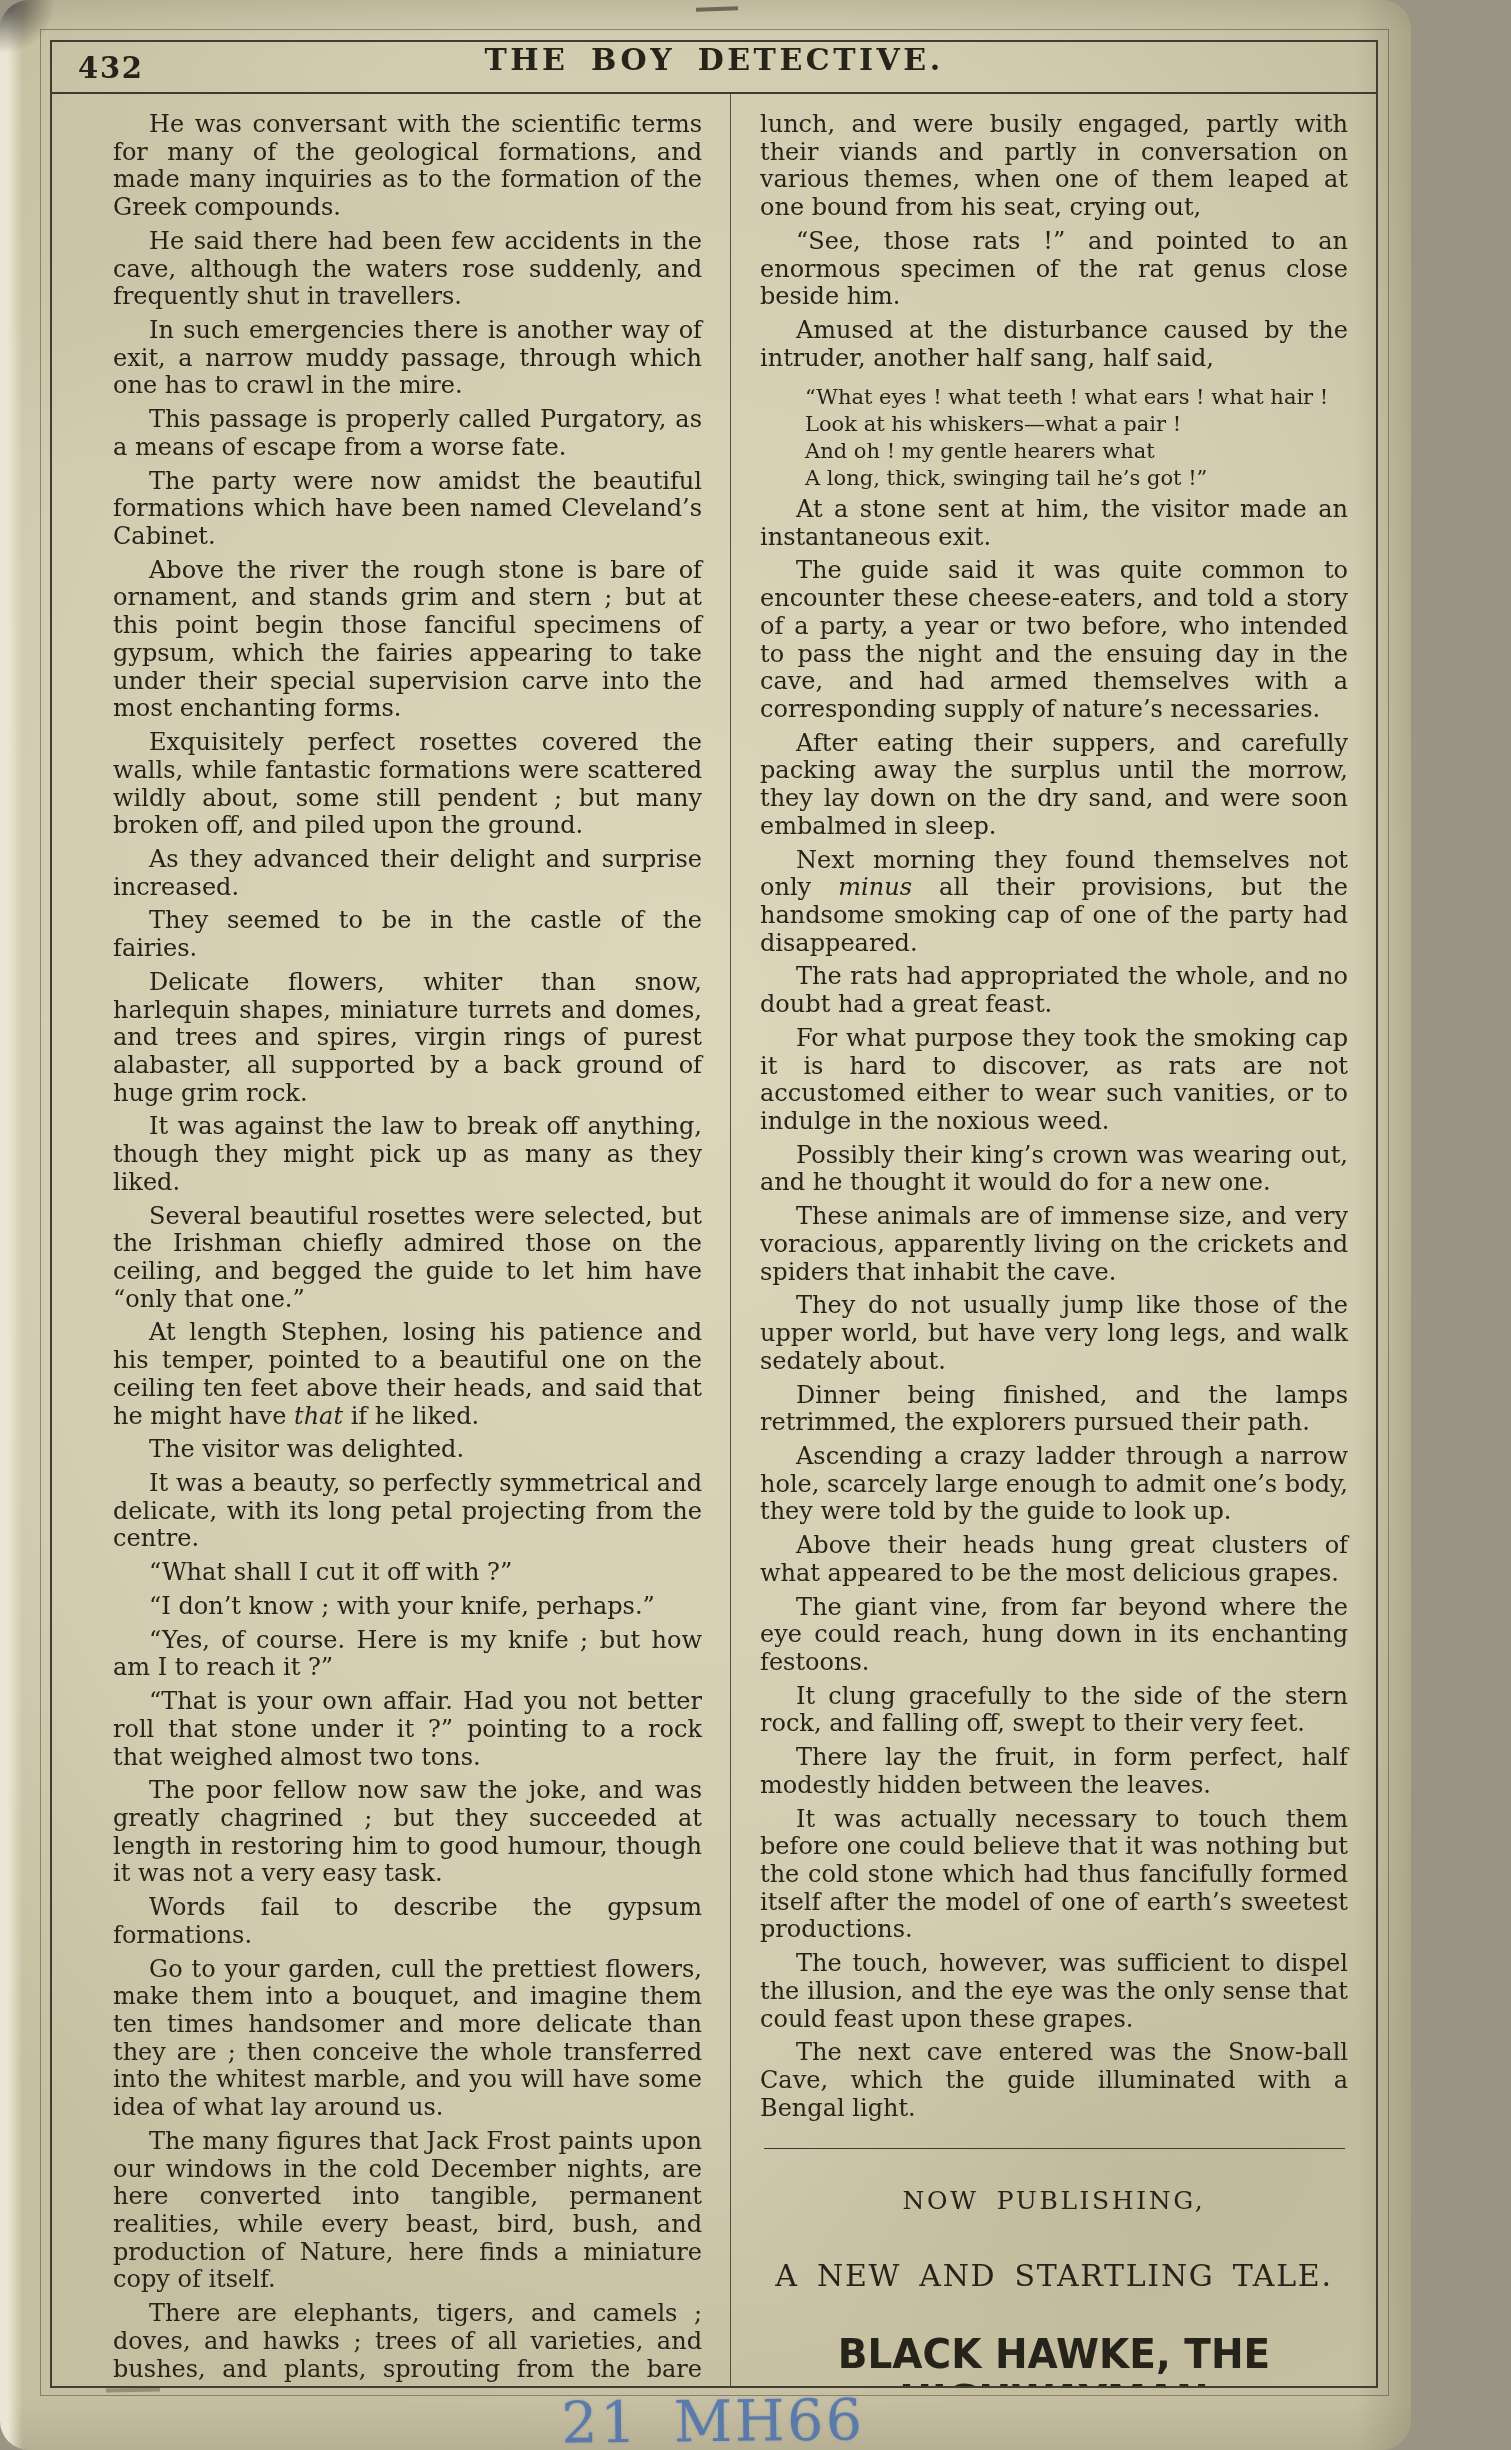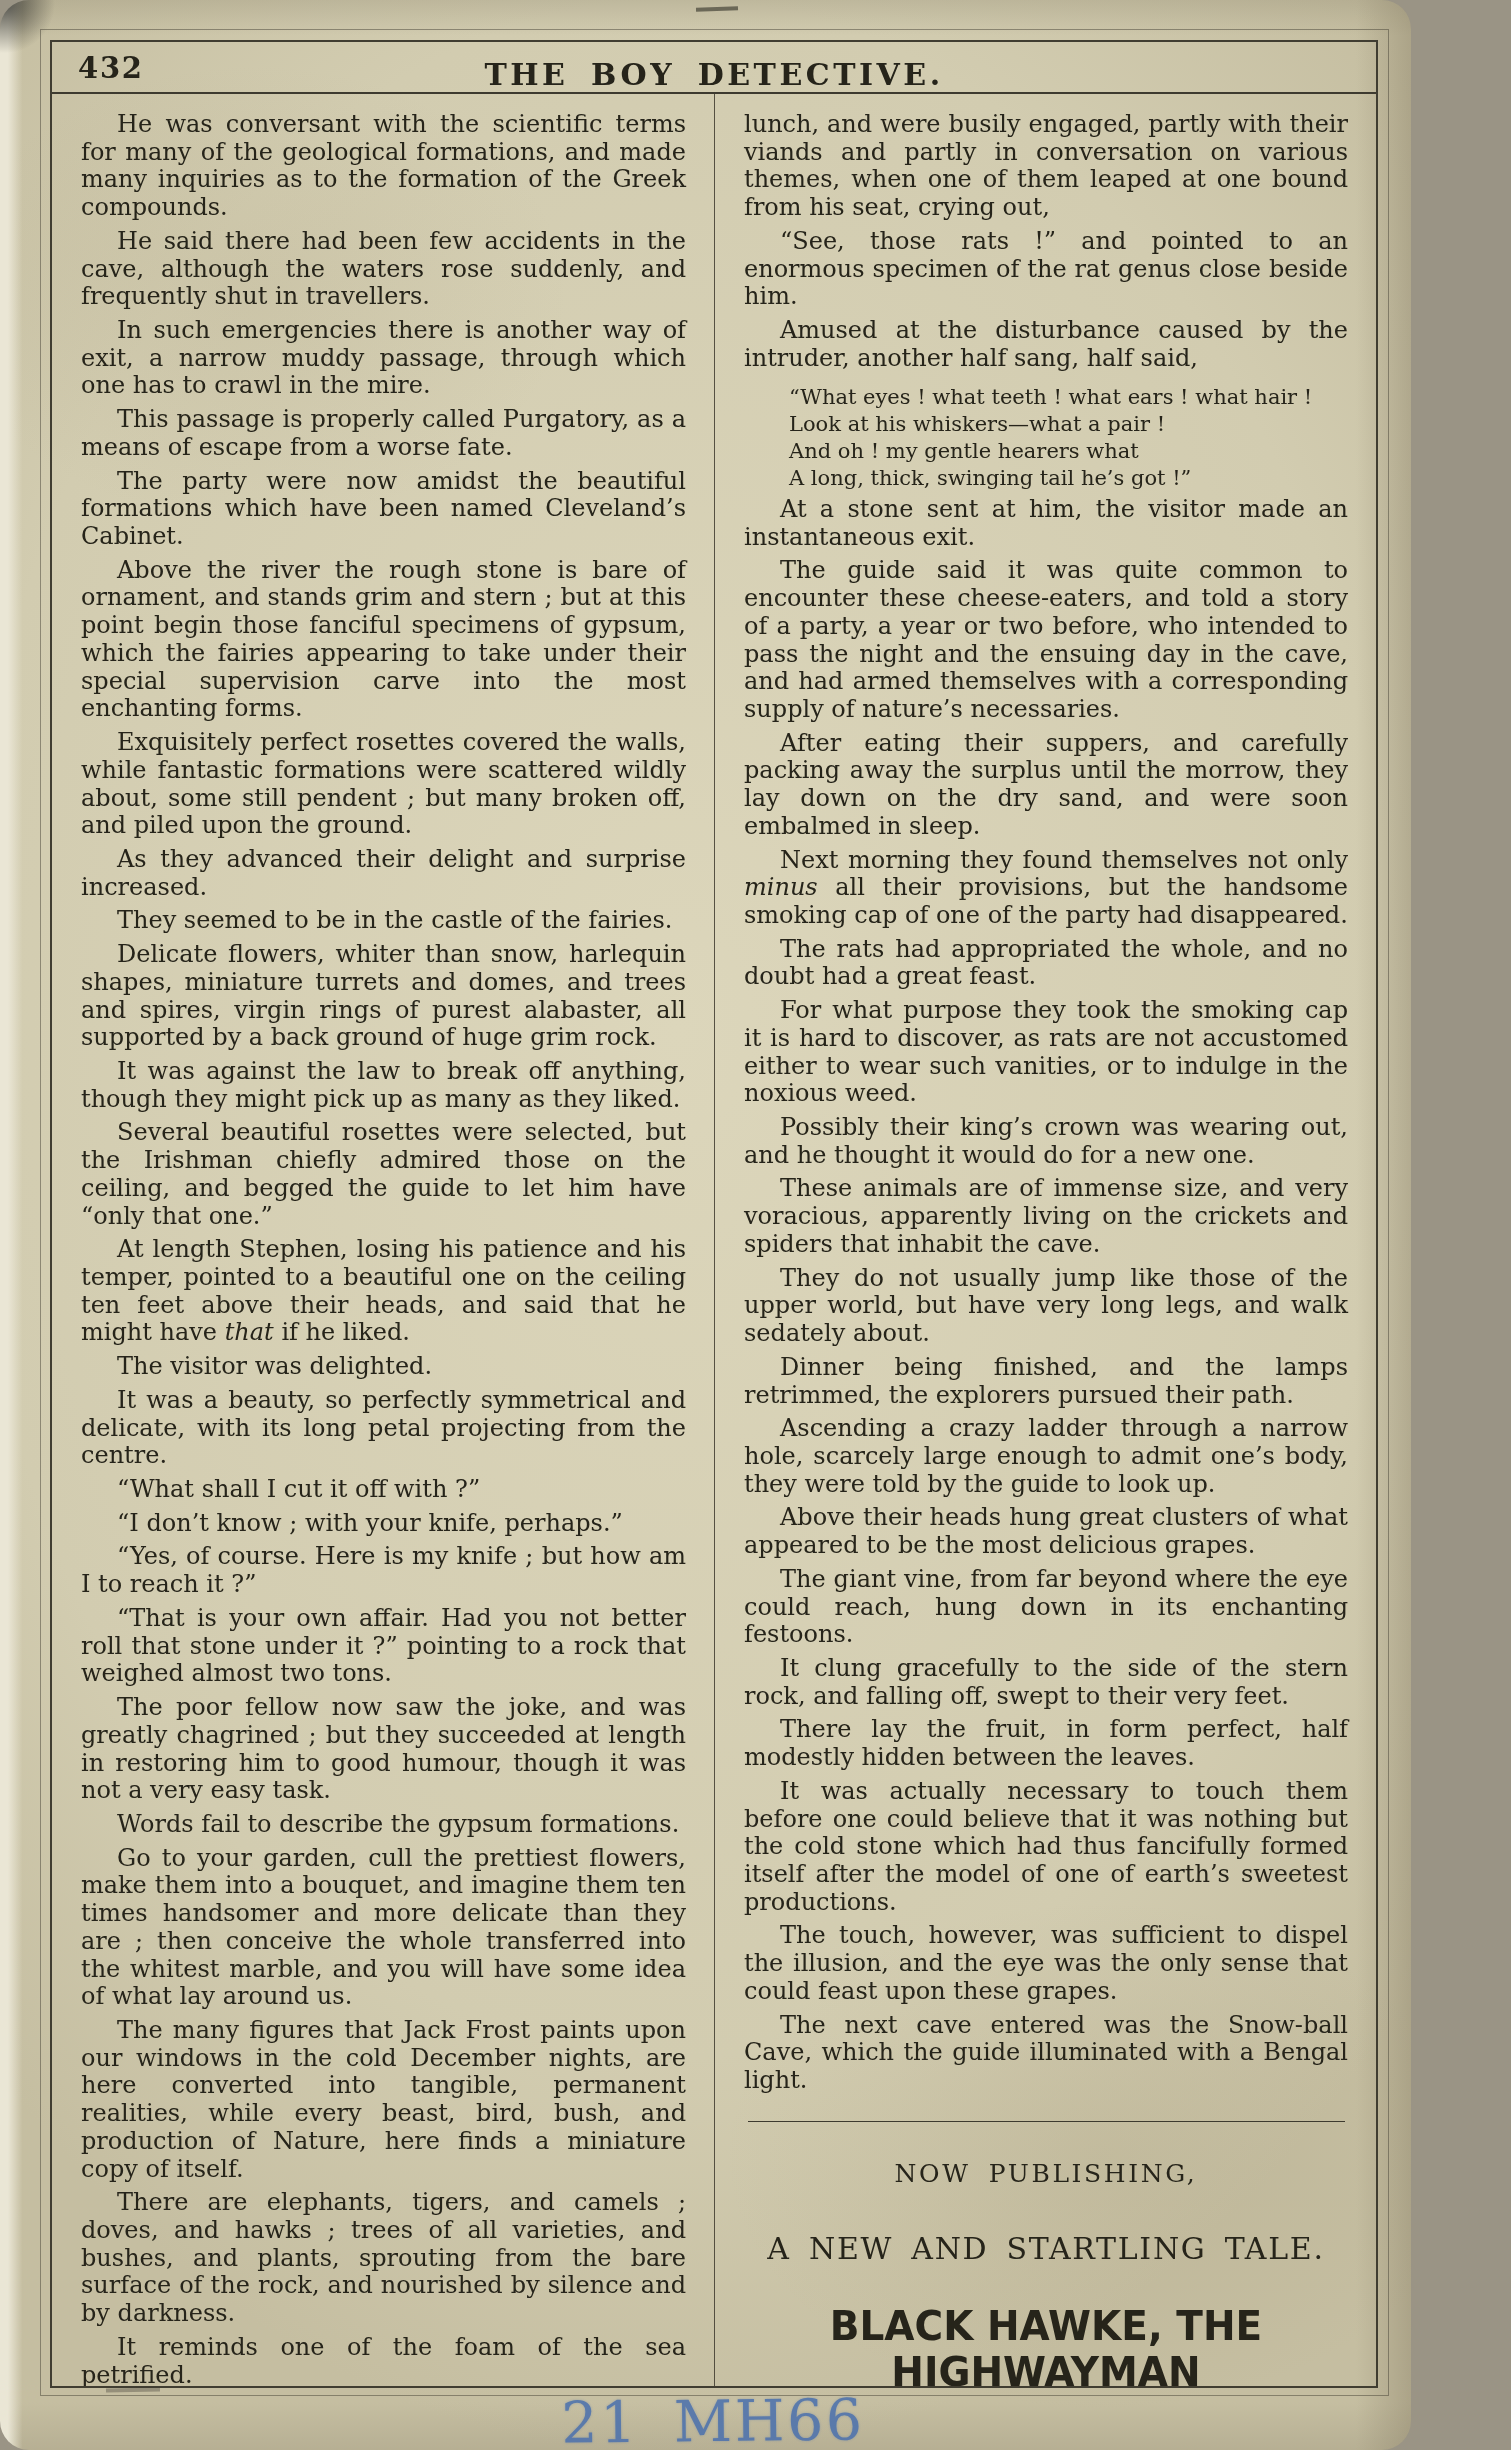--- a/index.html
+++ b/index.html
@@ -38,26 +38,26 @@
     position: relative;
     flex: 0 0 auto;
     padding: 8.7px 26px 7px;
     border-bottom: 2.6px solid #3d3a2f;
   }
   .page-num {
     position: relative; z-index: 2;
     font-weight: bold; font-size: 29px; letter-spacing: 1.7px;
   }
   .header-title {
-    position: absolute; left: 0; right: 0; top: 15px;
+    position: absolute; left: 0; right: 0; top: 0;
     text-align: center;
     font-weight: bold; font-size: 30px;
     letter-spacing: 3.5px; word-spacing: 8.7px;
   }
-  .columns { flex: 1 1 auto; display: flex; overflow: hidden; }
+  .columns { flex: 1 1 auto; display: flex; overflow: hidden; padding-left: 32px; }
   .col {
     flex: 1 1 50%;
     padding: 17.3px 28px 7px 29px;
     font-size: 24px;
     line-height: 1.155;
     text-align: justify;
     overflow: hidden;
   }
   .col-right { border-left: 1.7px solid rgba(62,58,46,0.85); }
   .para { margin: 0 0 6px 0; text-indent: 1.5em; }

